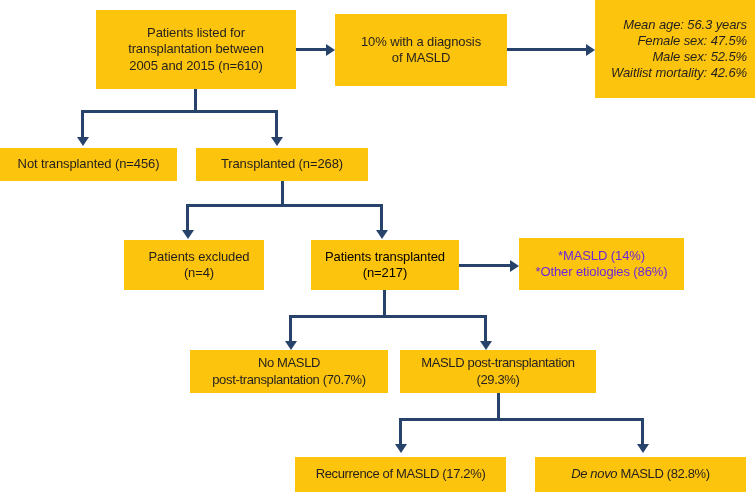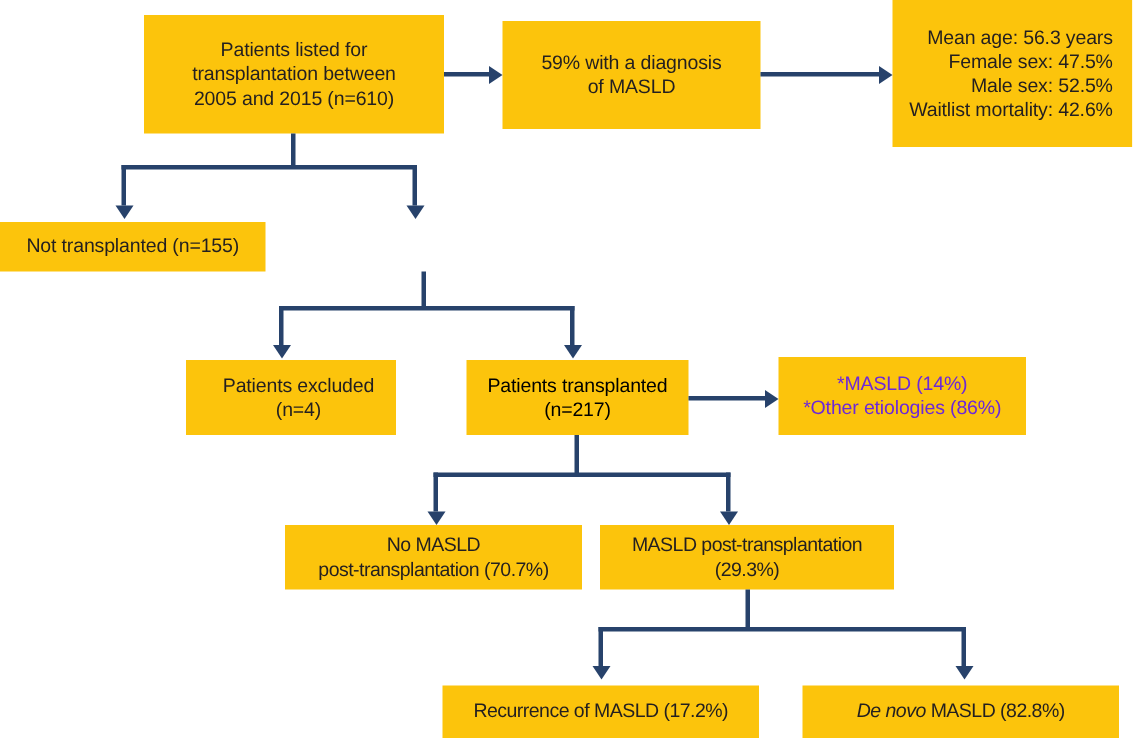--- a/index.html
+++ b/index.html
@@ -29,21 +29,21 @@
     line-height: 1.24;
     font-size: 13px;
     box-sizing: border-box;
     padding: 2px 6px;
     letter-spacing: -0.1px;
   }
   .node .lines {
     width: 100%;
   }
   .node .ln { display: block; white-space: nowrap; }
-  .node.right-align { justify-content: center; text-align: right; }
+  .node.right-align { justify-content: flex-end; text-align: right; font-style: italic; }
   .node.right-align .lines { width: auto; }
   .node.tight { letter-spacing: -0.35px; }
   .italic { font-style: italic; }
 
   
   .conn {
     position: absolute;
     background: #27426B;
   }
   .vline { width: 3px; }
@@ -74,21 +74,21 @@
   <div class="node" style="left: 96px; top: 10px; width: 200px; height: 79px; background: rgb(252, 196, 12); color: rgb(35, 31, 32);">
     <span class="lines">
       <span class="ln">Patients listed for</span>
       <span class="ln">transplantation between</span>
       <span class="ln">2005 and 2015 (n=610)</span>
     </span>
   </div>
 
   <div class="node" style="left: 335px; top: 14px; width: 172px; height: 72px; background: rgb(252, 196, 12); color: rgb(35, 31, 32);">
     <span class="lines">
-      <span class="ln">59% with a diagnosis</span>
+      <span class="ln">10% with a diagnosis</span>
       <span class="ln">of MASLD</span>
     </span>
   </div>
 
   <div class="node right-align" style="left: 595px; top: 0px; width: 160px; height: 98px; padding-right: 8px; background: rgb(252, 196, 12); color: rgb(35, 31, 32);">
     <span class="lines">
       <span class="ln">Mean age: 56.3 years</span>
       <span class="ln">Female sex: 47.5%</span>
       <span class="ln">Male sex: 52.5%</span>
       <span class="ln">Waitlist mortality: 42.6%</span>
@@ -103,24 +103,29 @@
 
   <div class="conn vline" style="left: 194px; top: 89px; height: 22px; background: rgb(39, 66, 107);"></div>
   <div class="conn hline" style="left: 81px; top: 110px; width: 197px; background: rgb(39, 66, 107);"></div>
   <div class="conn vline" style="left: 81px; top: 110px; height: 27px; background: rgb(39, 66, 107);"></div>
   <div class="arrow-down" style="left: 76.5px; top: 137px; border-top-color: rgb(39, 66, 107);"></div>
   <div class="conn vline" style="left: 275px; top: 110px; height: 27px; background: rgb(39, 66, 107);"></div>
   <div class="arrow-down" style="left: 270.5px; top: 137px; border-top-color: rgb(39, 66, 107);"></div>
 
   <div class="node" style="left: 0px; top: 148px; width: 177px; height: 33px; background: rgb(252, 196, 12); color: rgb(35, 31, 32);">
     <span class="lines">
-      <span class="ln">Not transplanted (n=155)</span>
+      <span class="ln">Not transplanted (n=456)</span>
     </span>
   </div>
 
+  <div class="node" style="left: 196px; top: 148px; width: 172px; height: 33px; background: rgb(252, 196, 12); color: rgb(35, 31, 32);">
+    <span class="lines">
+      <span class="ln">Transplanted (n=268)</span>
+    </span>
+  </div>
 
   <div class="conn vline" style="left: 281px; top: 181px; width: 3px; height: 25px; background: rgb(39, 66, 107);"></div>
   <div class="conn hline" style="left: 186px; top: 204px; width: 197px; background: rgb(39, 66, 107);"></div>
   <div class="conn vline" style="left: 186px; top: 204px; height: 26px; background: rgb(39, 66, 107);"></div>
   <div class="arrow-down" style="left: 181.5px; top: 230px; border-top-color: rgb(39, 66, 107);"></div>
   <div class="conn vline" style="left: 380px; top: 204px; height: 26px; background: rgb(39, 66, 107);"></div>
   <div class="arrow-down" style="left: 375.5px; top: 230px; border-top-color: rgb(39, 66, 107);"></div>
 
   <div class="node" style="left: 124px; top: 240px; width: 140px; height: 50px; background: rgb(252, 196, 12); color: rgb(35, 31, 32); padding-left: 16px;">
     <span class="lines">

